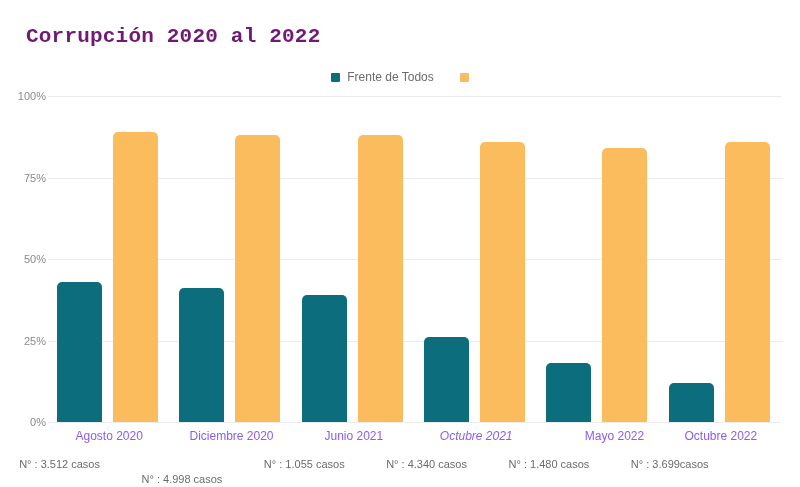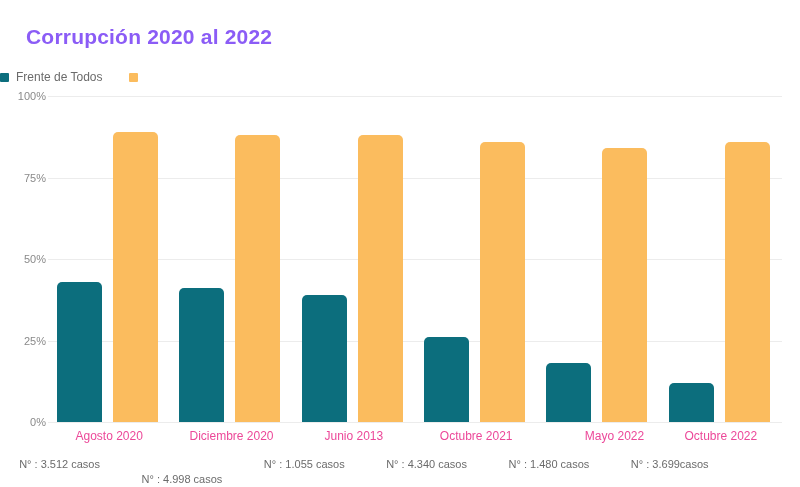--- a/index.html
+++ b/index.html
@@ -15,36 +15,36 @@
     color: #4a4a4a;
     overflow: hidden;
     position: relative;
   }
 
   
   .chart-title {
     position: absolute;
     left: 26px;
     top: 25px;
-    font-family: Liberation Sans, sans-serif;
+    font-family: Liberation Mono, monospace;
     font-size: 21px;
     font-weight: bold;
     letter-spacing: 0.2px;
-    color: #8b5cf6;
+    color: #701a75;
     white-space: nowrap;
   }
 
   
   .legend {
     position: absolute;
     left: 0;
     top: 70px;
     width: 800px;
     display: flex;
-    justify-content: flex-start;
+    justify-content: center;
     align-items: center;
     gap: 26px;
   }
   .legend-item {
     display: flex;
     align-items: center;
     gap: 7px;
   }
   .legend-swatch {
     width: 9px;
@@ -102,21 +102,21 @@
     bottom: 0;
     border-top-left-radius: 5px;
     border-top-right-radius: 5px;
   }
   .bar-a { left: 0; }
   .bar-b { left: 56px; }
   .xcat-name {
     position: absolute;
     top: 429px;
     font-size: 12px;
-    color: #ec4899;
+    color: #8b5cf6;
     text-align: center;
     white-space: nowrap;
   }
   .xcat-sub {
     position: absolute;
     top: 458px;
     font-size: 11px;
     color: #6b6b6b;
     text-align: left;
     white-space: nowrap;
@@ -176,22 +176,22 @@
       <div class="group" style="left: 620.667px; width: 101px;">
         <div class="bar bar-a" title="Frente de Todos: 12%" style="width: 45px; height: 39.12px; background: rgb(12, 110, 125); left: 0px;"></div>
         <div class="bar bar-b" title="Juntos por el Cambio: 86%" style="width: 45px; height: 280.36px; background: rgb(251, 188, 94); left: 56px;"></div>
       </div>
     </div>
   <div id="xaxis">
       <div class="xcat-name" style="left: 19.1667px; width: 180px;">Agosto 2020</div>
       <div class="xcat-sub" style="left: 19.1667px; width: 180px;">N° : 3.512 casos</div>
       <div class="xcat-name" style="left: 141.5px; width: 180px;">Diciembre 2020</div>
       <div class="xcat-sub" style="left: 141.5px; width: 180px; margin-top: 15px;">N° : 4.998 casos</div>
-      <div class="xcat-name" style="left: 263.833px; width: 180px;">Junio 2013</div>
+      <div class="xcat-name" style="left: 263.833px; width: 180px;">Junio 2021</div>
       <div class="xcat-sub" style="left: 263.833px; width: 180px;">N° : 1.055 casos</div>
-      <div class="xcat-name" style="left: 386.167px; width: 180px;">Octubre 2021</div>
+      <div class="xcat-name" style="left: 386.167px; width: 180px; font-style: italic;">Octubre 2021</div>
       <div class="xcat-sub" style="left: 386.167px; width: 180px;">N° : 4.340 casos</div>
       <div class="xcat-name" style="left: 508.5px; width: 180px; padding-left: 32px;">Mayo 2022</div>
       <div class="xcat-sub" style="left: 508.5px; width: 180px;">N° : 1.480 casos</div>
       <div class="xcat-name" style="left: 630.833px; width: 180px;">Octubre 2022</div>
       <div class="xcat-sub" style="left: 630.833px; width: 180px;">N° : 3.699casos</div>
     </div>
 </div>
 
 </body></html>

